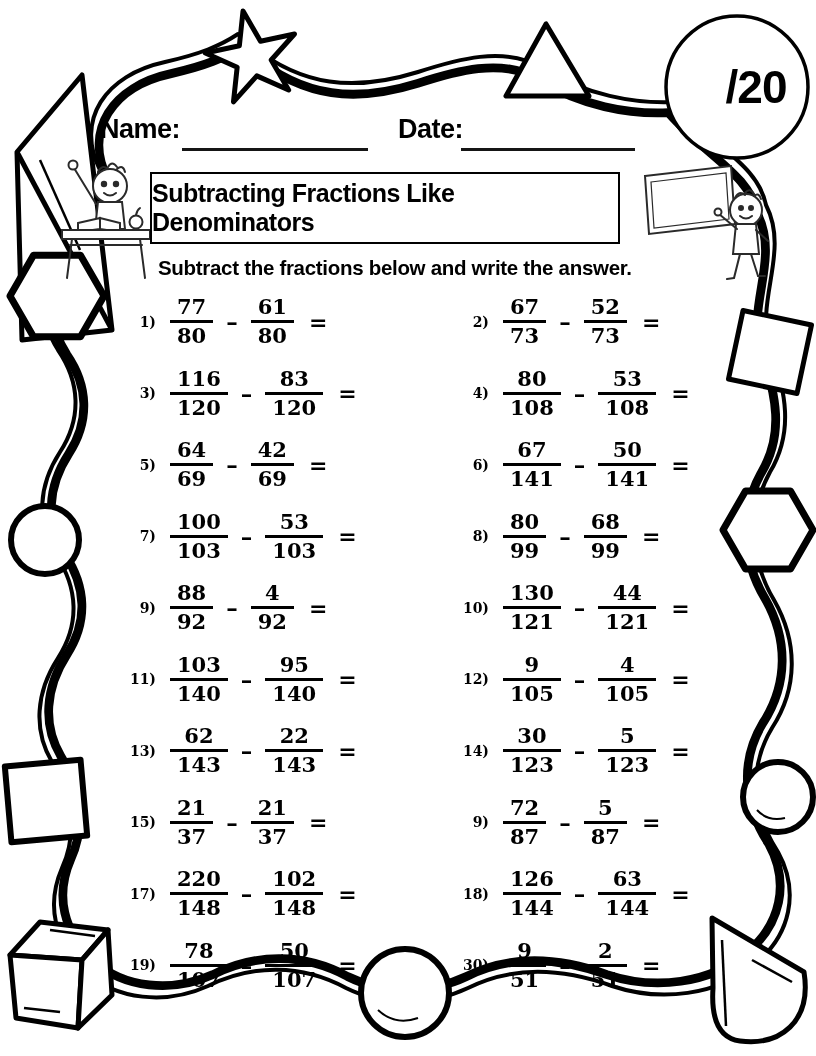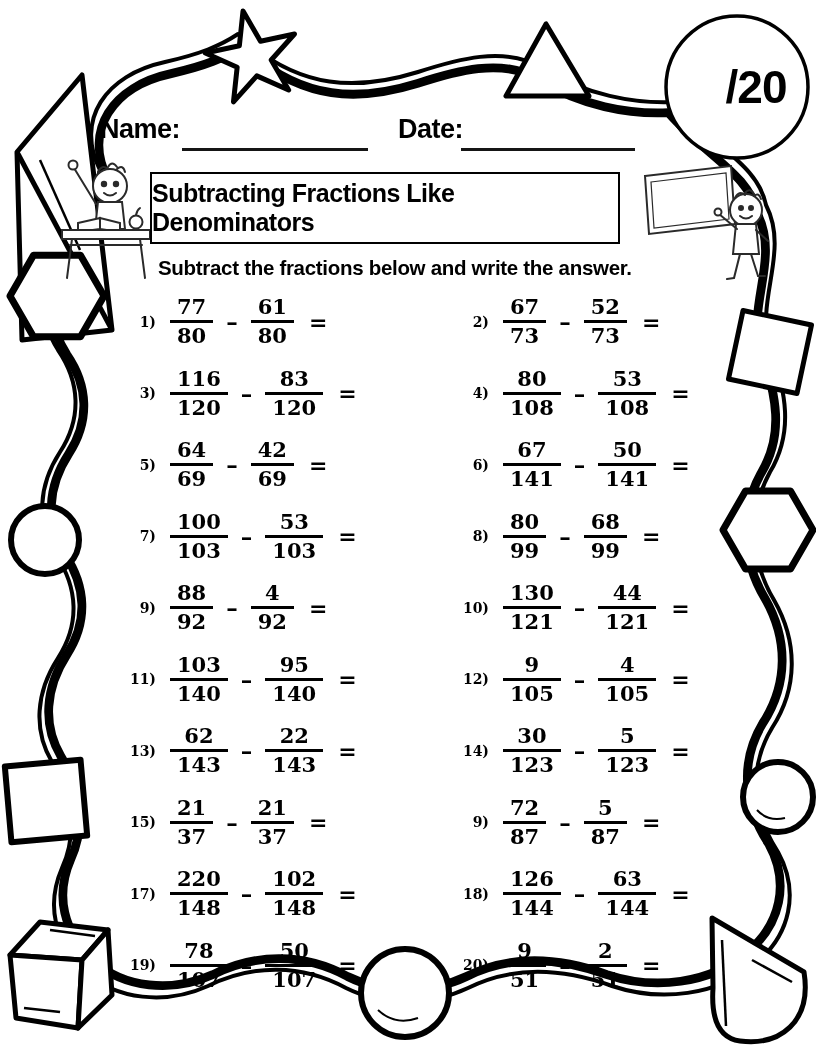--- a/index.html
+++ b/index.html
@@ -443,21 +443,21 @@
     </span>
     <span class="op">–</span>
     <span class="fraction">
       <span class="num">50</span>
       <span class="den">107</span>
     </span>
     <span class="eq">=</span>
   </div>
 
   <div class="problem">
-    <span class="pnum">20)</span>
+    <span class="pnum">30)</span>
     <span class="fraction">
       <span class="num">9</span>
       <span class="den">51</span>
     </span>
     <span class="op">–</span>
     <span class="fraction">
       <span class="num">2</span>
       <span class="den">51</span>
     </span>
     <span class="eq">=</span>

